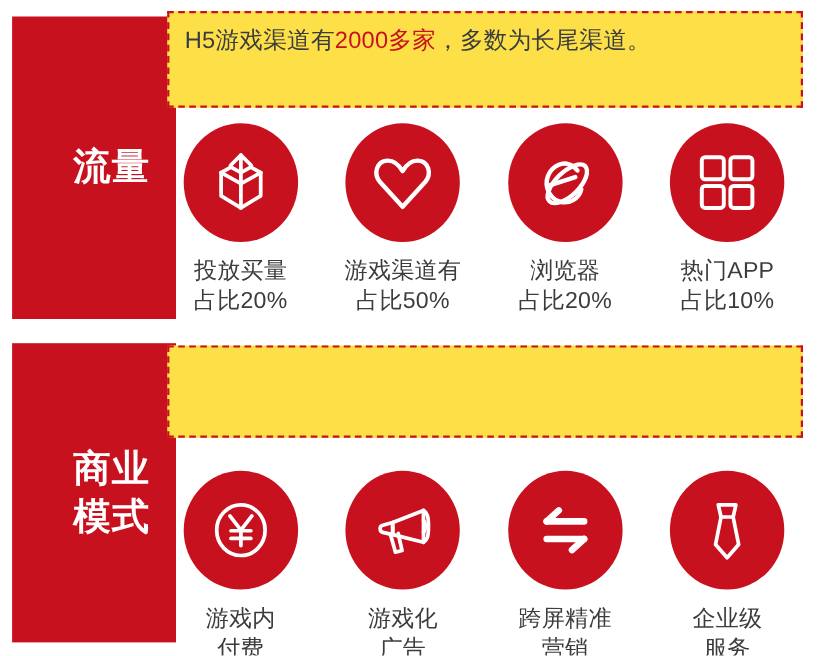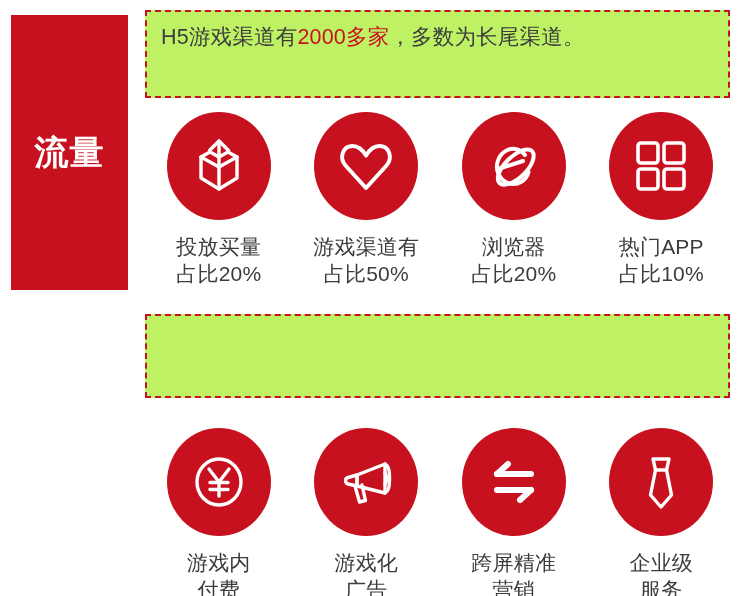--- a/index.html
+++ b/index.html
@@ -33,41 +33,42 @@
   
   .side-label {
     position: absolute;
     left: 11px;
     width: 117px;
     background: #c8111e;
     display: flex;
     align-items: center;
     justify-content: center;
     text-align: center;
+    padding-left: 32px;
   }
   .section-traffic .side-label { top: 15px; height: 275px; }
   .section-biz     .side-label { top: 12px; height: 272px; }
 
   .side-label-text {
     color: #ffffff;
     font-size: 34px;
     font-weight: 700;
     line-height: 1.30;
     letter-spacing: 1px;
     white-space: pre-line;
   }
 
   
   .callout {
     position: absolute;
-    left: 145px;
+    left: 152px;
     right: 13px;
     border: 2.5px dashed #c8111e;
     box-sizing: border-box;
-    background: #bef264;
+    background: #fde047;
     padding: 10px 12px 8px 14px;
   }
   .section-traffic .callout { top: 10px;  height: 88px; }
   .section-biz     .callout { top: 14px;  height: 84px; }
 
   .callout-line {
     font-size: 21.5px;
     line-height: 31px;
     color: #3c3c3e;
     white-space: nowrap;
@@ -196,20 +197,24 @@
         </div>
         <div class="icon-caption">热门APP
 占比10%</div>
       </div>
 
     </div>
   </div>
 
   <div class="section section-biz">
 
+    <div class="side-label">
+      <span class="side-label-text">商业
+模式</span>
+    </div>
 
     <div class="callout">
     </div>
 
     <div class="icon-row">
 
       <div class="icon-cell">
         <div class="icon-badge">
           <span>
             <svg width="62" height="62" viewBox="0 0 62 62" fill="none" stroke="#ffffff" stroke-width="3.4" stroke-linecap="round" stroke-linejoin="round">

